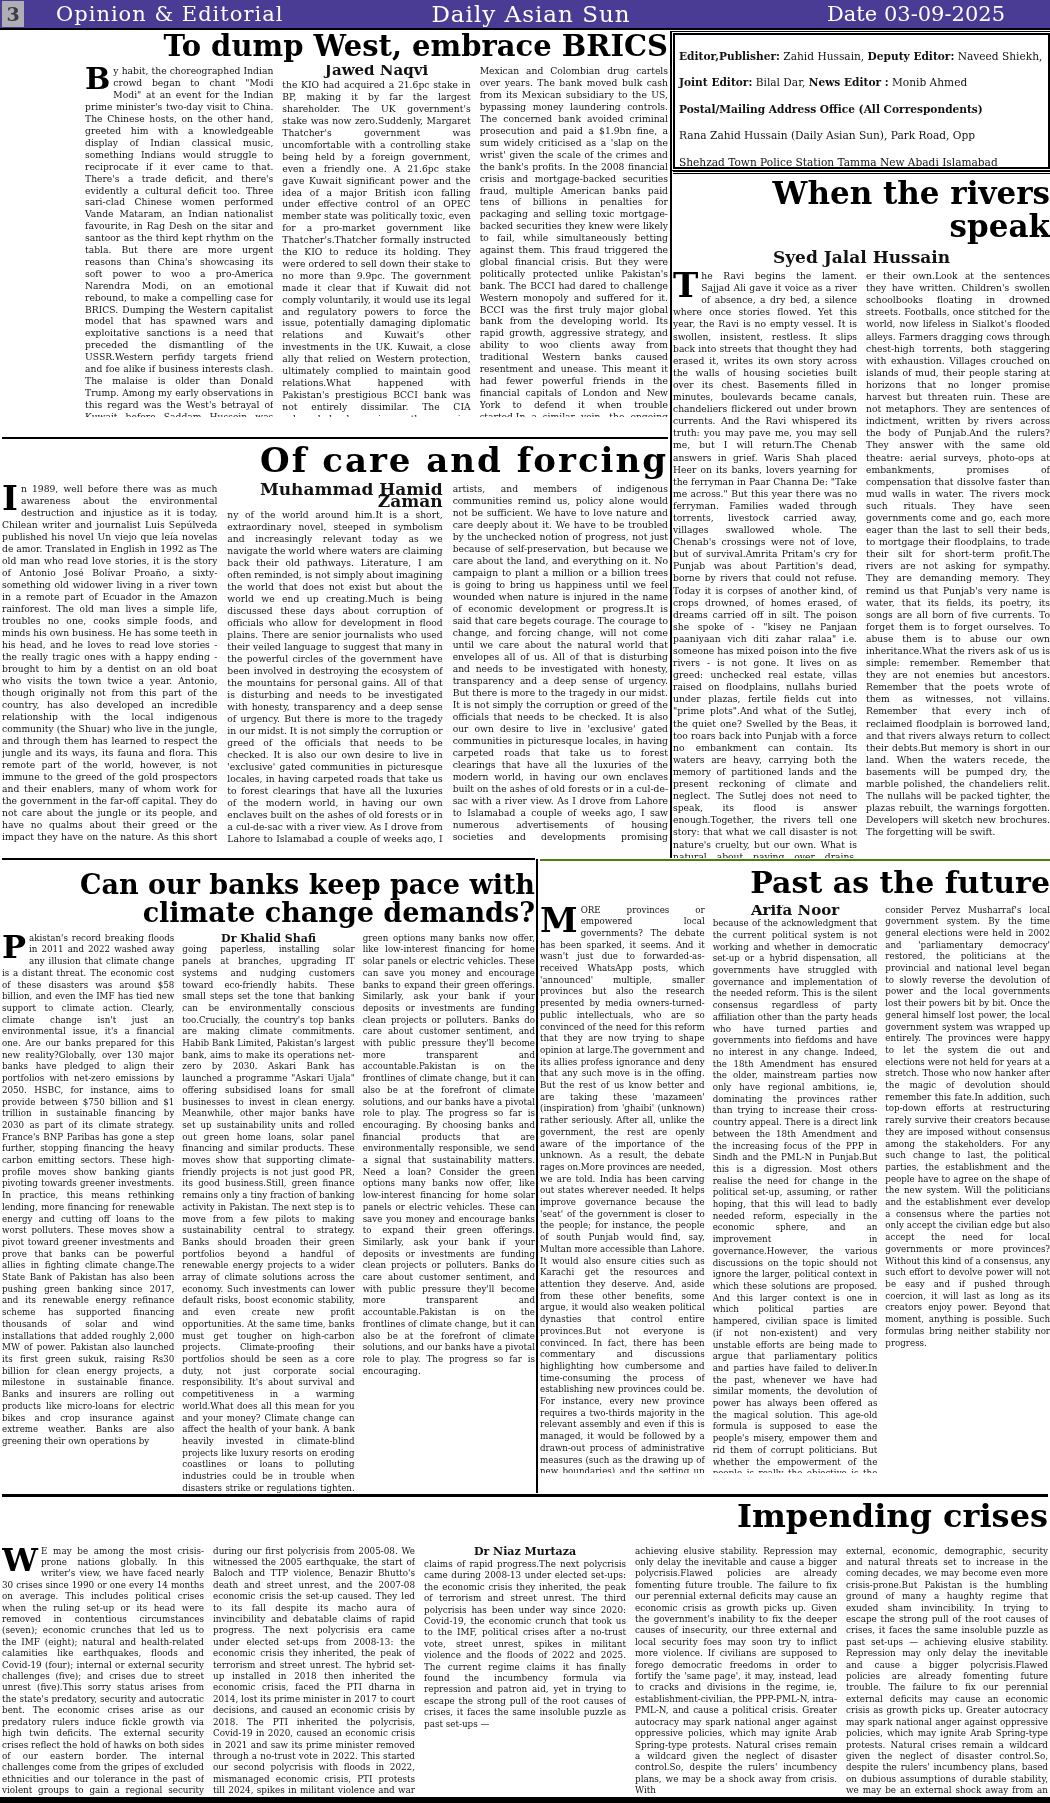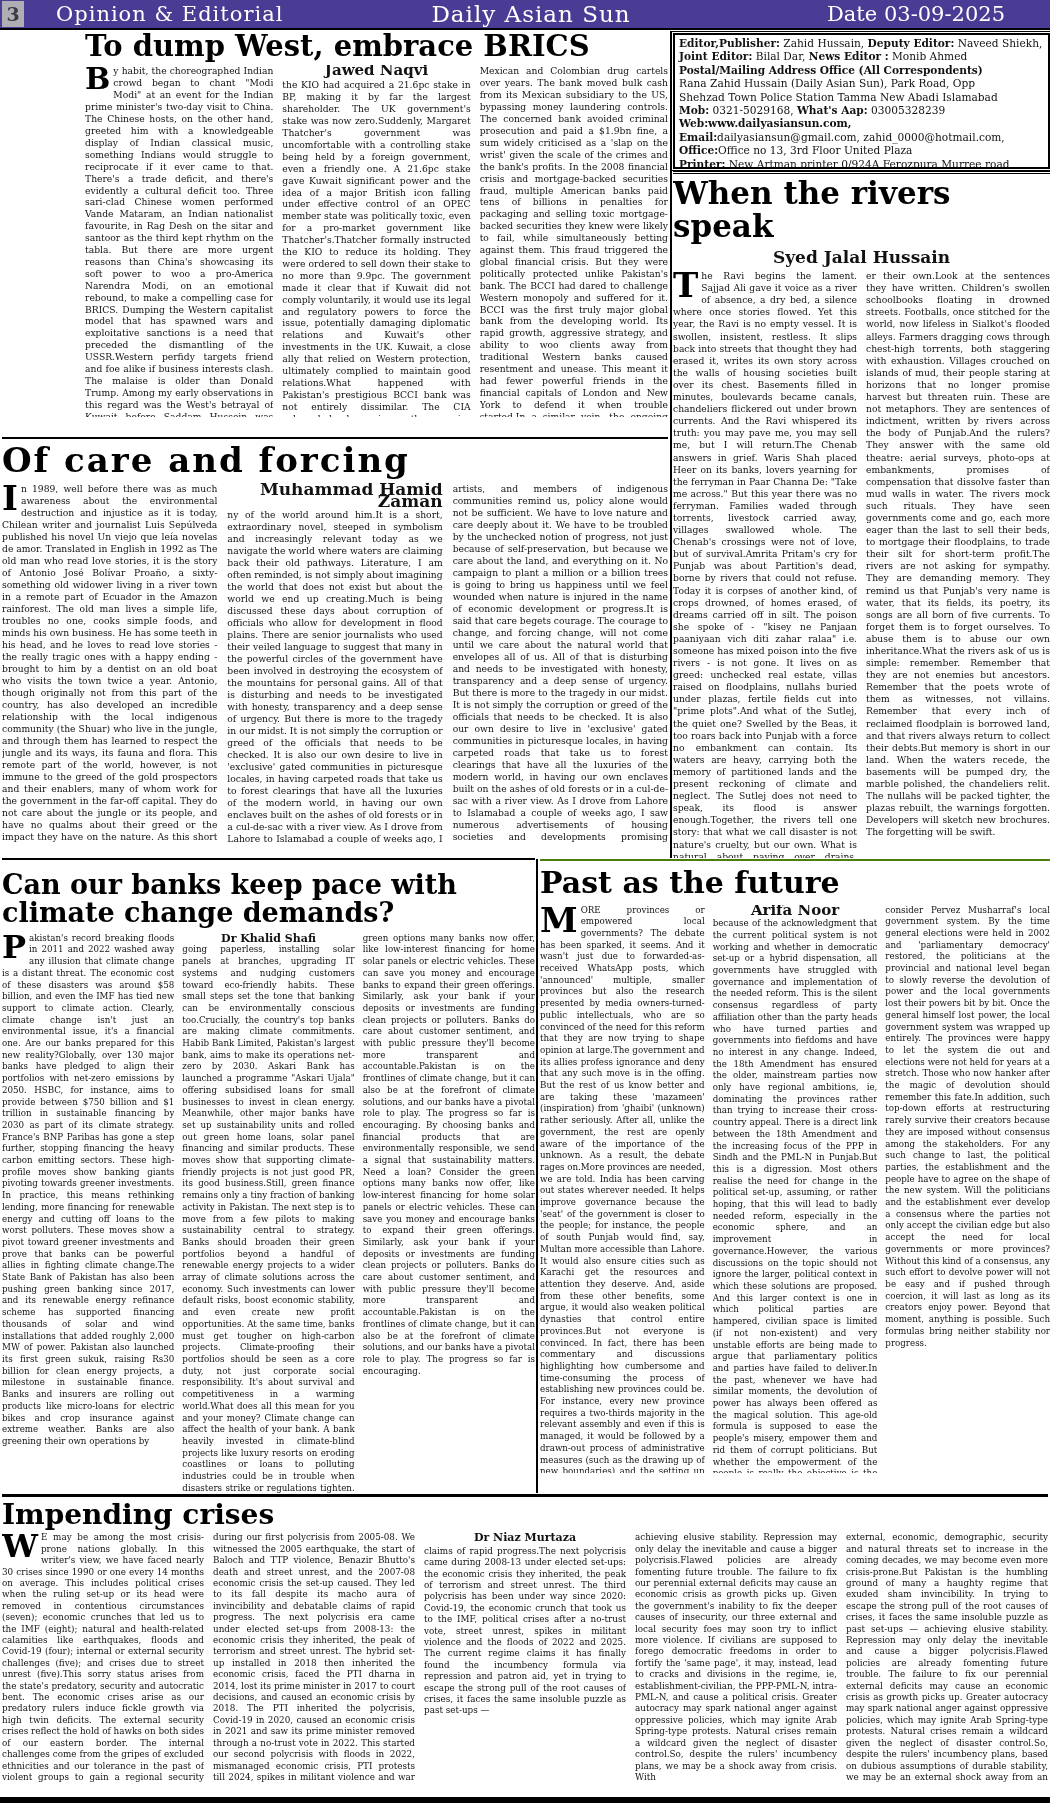--- a/index.html
+++ b/index.html
@@ -9,32 +9,32 @@
   #hdr{position:absolute;left:0;top:0;width:1050px;height:30px;background:#4a3c94;
        display:flex;align-items:center;border-bottom:2px solid #000;box-sizing:border-box;}
   #pageno{position:absolute;left:2px;top:1px;width:22px;height:26px;background:#aeaeb4;
           color:#3c3c46;font-weight:bold;font-size:19px;display:flex;align-items:center;justify-content:center;}
   .hdr-txt{color:#fff;white-space:nowrap;}
   #sec-title{position:absolute;left:56px;top:2px;font-size:21px;letter-spacing:1px;}
   #masthead{position:absolute;left:50%;transform:translateX(-50%);top:1px;font-size:23px;font-weight:normal;letter-spacing:1px;margin-left:6px;}
   #date-lbl{position:absolute;right:45px;top:2px;font-size:21px;}
   
   .article{position:absolute;overflow:hidden;box-sizing:border-box;}
-  .headline{font-weight:bold;text-align:left;color:#000;line-height:1.05;}
+  .headline{font-weight:bold;text-align:right;color:#000;line-height:1.05;}
   .byline{font-weight:bold;text-align:center;}
   .cols{display:flex;}
   .col{text-align:justify;overflow:hidden;}
   .coltext{display:inline;}
   .dropcap{float:left;font-weight:bold;line-height:0.78;padding:2px 3px 0 0;color:#000;}
   .vrule{position:absolute;background:#000;}
   
   #imprint{position:absolute;left:673px;top:33px;width:377px;height:136px;
            border:2px solid #000;outline:1px solid #000;outline-offset:1px;
            box-sizing:border-box;padding:2px 4px;overflow:hidden;}
-  .imprint-line{font-size:10.6px;line-height:13.4px;}
+  .imprint-line{font-size:10.6px;line-height:13.4px;margin-top:13px;}
   .imprint-line .b{font-weight:bold;}
   
   #brics{left:85px;top:31px;width:583px;height:404px;}
   #brics .headline{font-size:29px;margin-bottom:4px;}
   #brics .byline{font-size:15px;margin-bottom:2px;}
   #brics .cols{gap:9px;height:352px;}
   #brics .col{flex:1;font-size:9.2px;line-height:11.9px;}
   #brics .dropcap{font-size:30px;}
   
   #rivers{left:673px;top:171px;width:377px;height:687px;border-top:3px double #000;padding-top:3px;}
@@ -59,21 +59,21 @@
   #banks .dropcap{font-size:32px;}
   
   #past{left:540px;top:859px;width:510px;height:634px;border-top:2px solid #4d7c0f;padding-top:6px;}
   #past .headline{font-size:30px;margin-bottom:6px;}
   #past .byline{font-size:15px;margin-bottom:2px;}
   #past .cols{gap:8px;height:568px;}
   #past .col{flex:1;font-size:8.7px;line-height:11.7px;}
   #past .dropcap{font-size:34px;}
   
   #crises{left:2px;top:1494px;width:1046px;height:302px;border-top:3px solid #000;padding-top:3px;}
-  #crises .headline{font-size:28px;margin-bottom:3px;}
+  #crises .headline{font-size:32px;margin-bottom:12px;}
   #crises .byline{font-size:11px;margin-bottom:2px;}
   #crises .cols{gap:9px;height:250px;}
   #crises .col{flex:1;font-size:8.8px;line-height:11.4px;}
   #crises .dropcap{font-size:32px;}
   #botbar{position:absolute;left:0;top:1797px;width:1050px;height:6px;background:#000;}
 </style>
 </head>
 <body>
 
 <div id="page">

